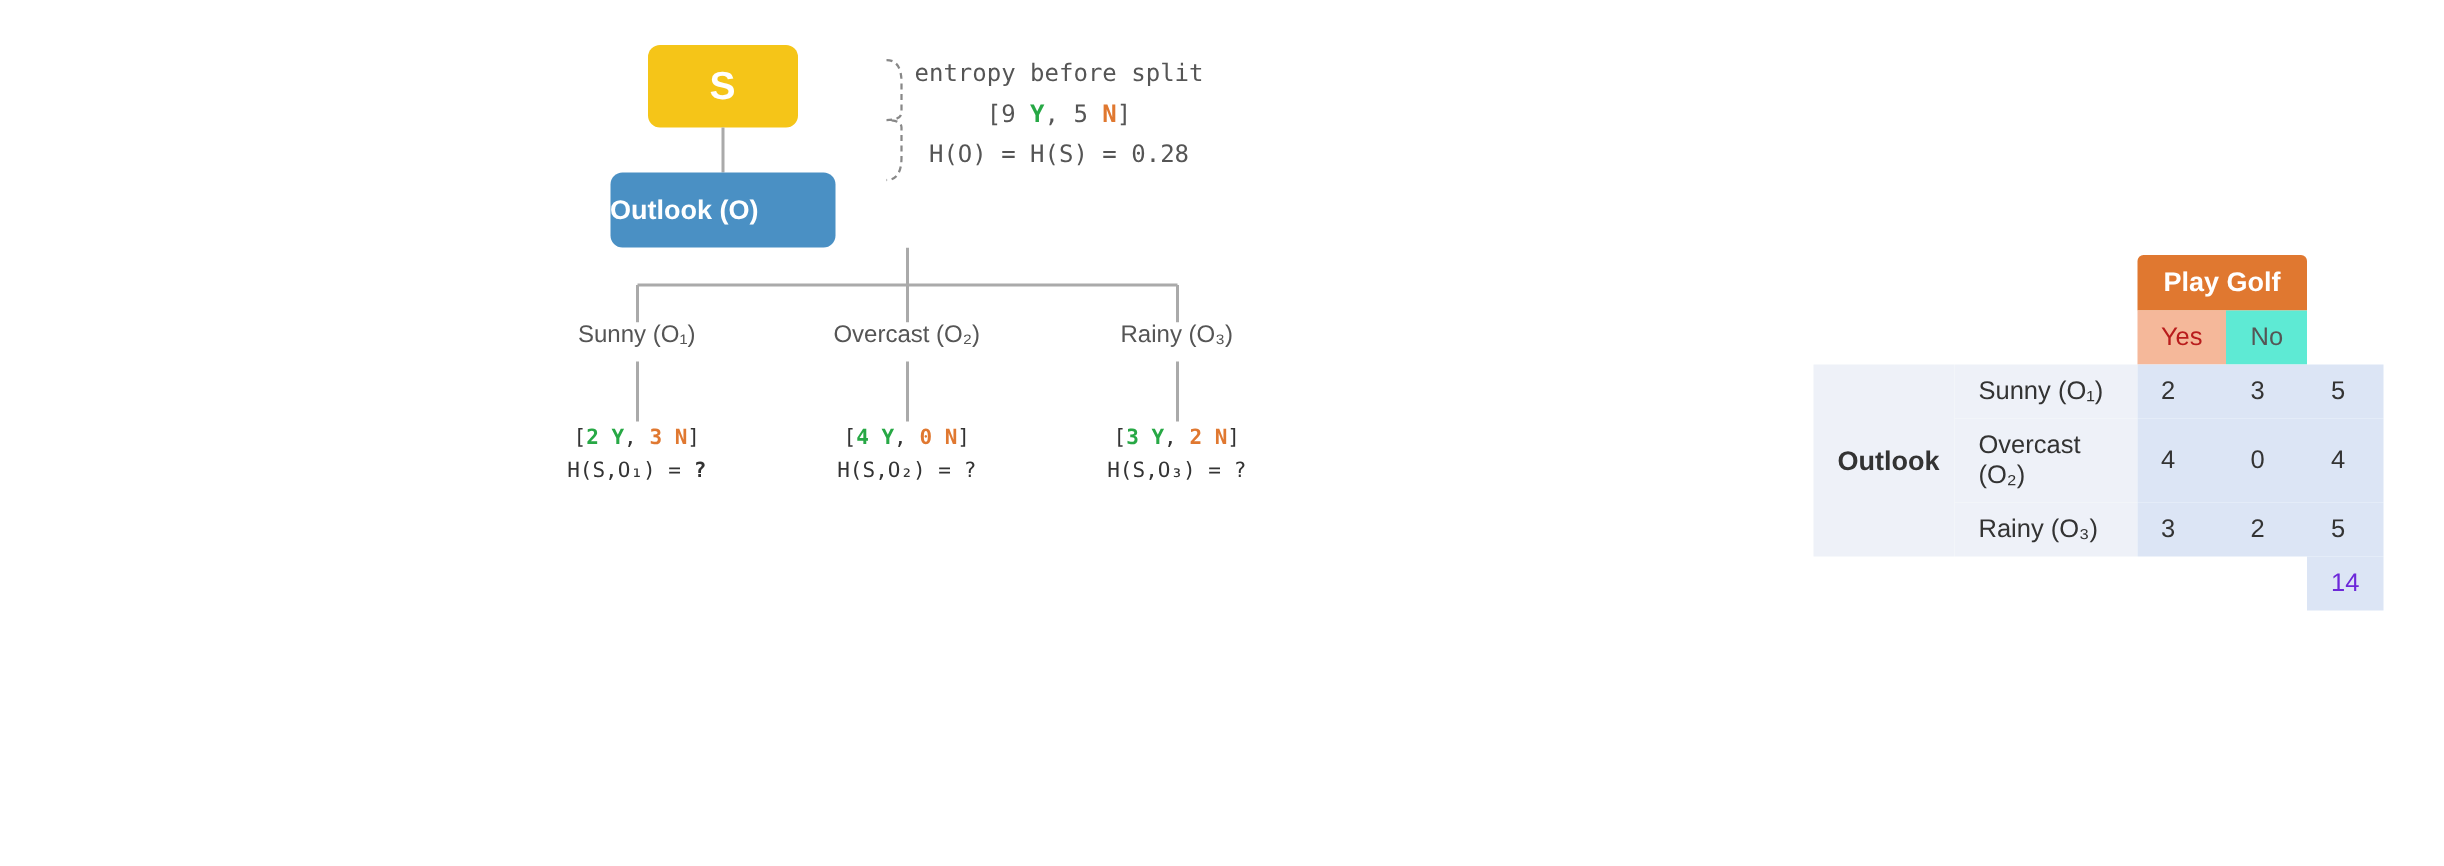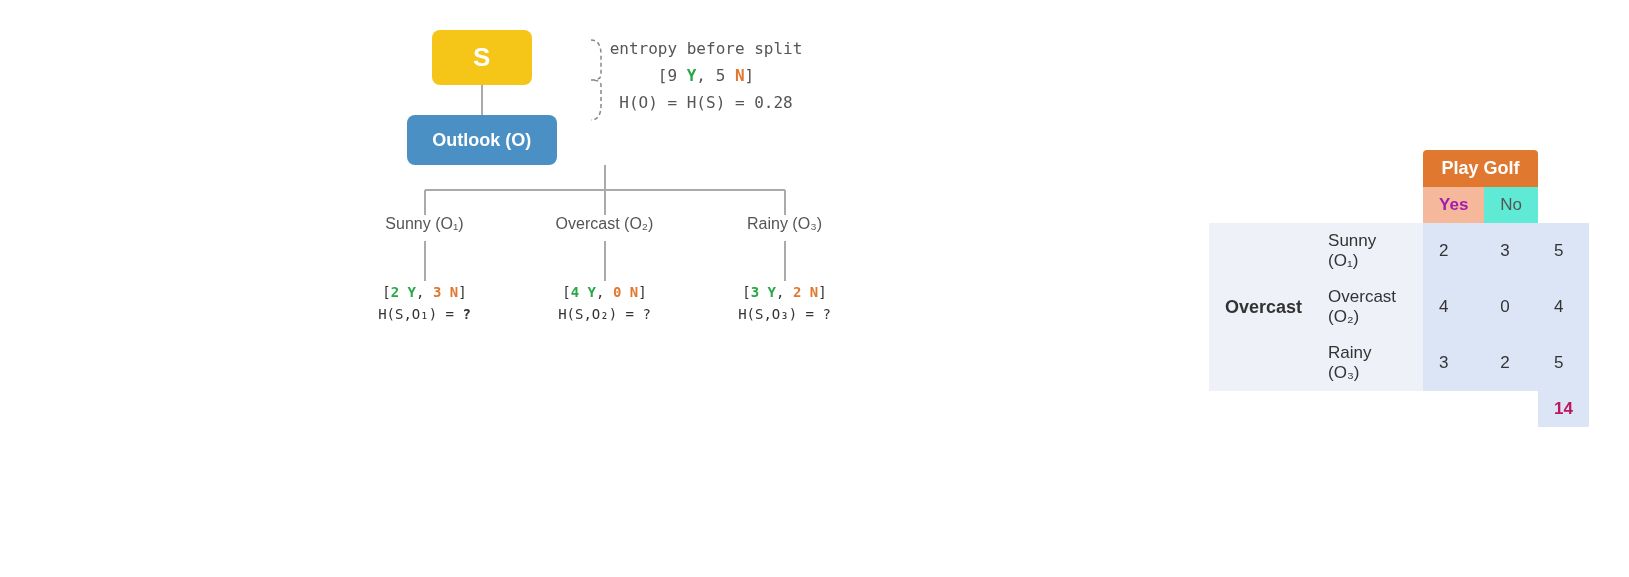--- a/index.html
+++ b/index.html
@@ -51,22 +51,22 @@
       background-color: #E07830;
       color: white;
       font-weight: bold;
       font-size: 18px;
       border-radius: 4px 4px 0 0;
       padding: 8px 30px;
     }
 
     .header-cell-yes {
       background-color: #f5b89a;
-      color: #a21caf;
-      font-weight: bold;
+      color: #b91c1c;
+      font-weight: normal;
     }
 
     .header-cell-no {
       background-color: #5eead4;
       color: #555;
       font-weight: normal;
     }
 
     .row-label-outlook {
       font-weight: bold;
@@ -80,22 +80,22 @@
       color: #333;
     }
 
     .data-row td.row-desc {
       background-color: #eef1f8;
       text-align: left;
     }
 
     .total-cell {
       background-color: #dce5f5 !important;
-      font-weight: bold;
-      color: #be185d;
+      font-weight: normal;
+      color: #6d28d9;
     }
 
     
     .node-s {
       background: #F5C518;
       color: white;
       font-size: 26px;
       font-weight: bold;
       border-radius: 8px;
       width: 100px;
@@ -108,21 +108,20 @@
     .node-outlook {
       background: #4A90C4;
       color: white;
       font-size: 18px;
       font-weight: bold;
       border-radius: 8px;
       width: 150px;
       height: 50px;
       display: flex;
       align-items: center;
-      justify-content: center;
     }
 
     .formula-text {
       font-family: monospace;
       font-size: 16px;
       color: #555;
       text-align: center;
       line-height: 1.7;
       margin-left: 10px;
     }
@@ -302,21 +301,21 @@
           </th>
           <th class="header-cell-no">
             <span>No</span>
           </th>
           <td style="background:transparent; border:none;"></td>
         </tr>
       </thead>
       <tbody>
         <tr class="data-row">
           <td rowspan="3" class="row-label-outlook" style="background:#eef1f8; border:none; padding-right:10px;">
-            <span>Overcast</span>
+            <span>Outlook</span>
           </td>
           <td class="row-desc" style="background:#eef1f8;">
             <span>Sunny (O₁)</span>
           </td>
           <td>
             <span>2</span>
           </td>
           <td>
             <span>3</span>
           </td>

